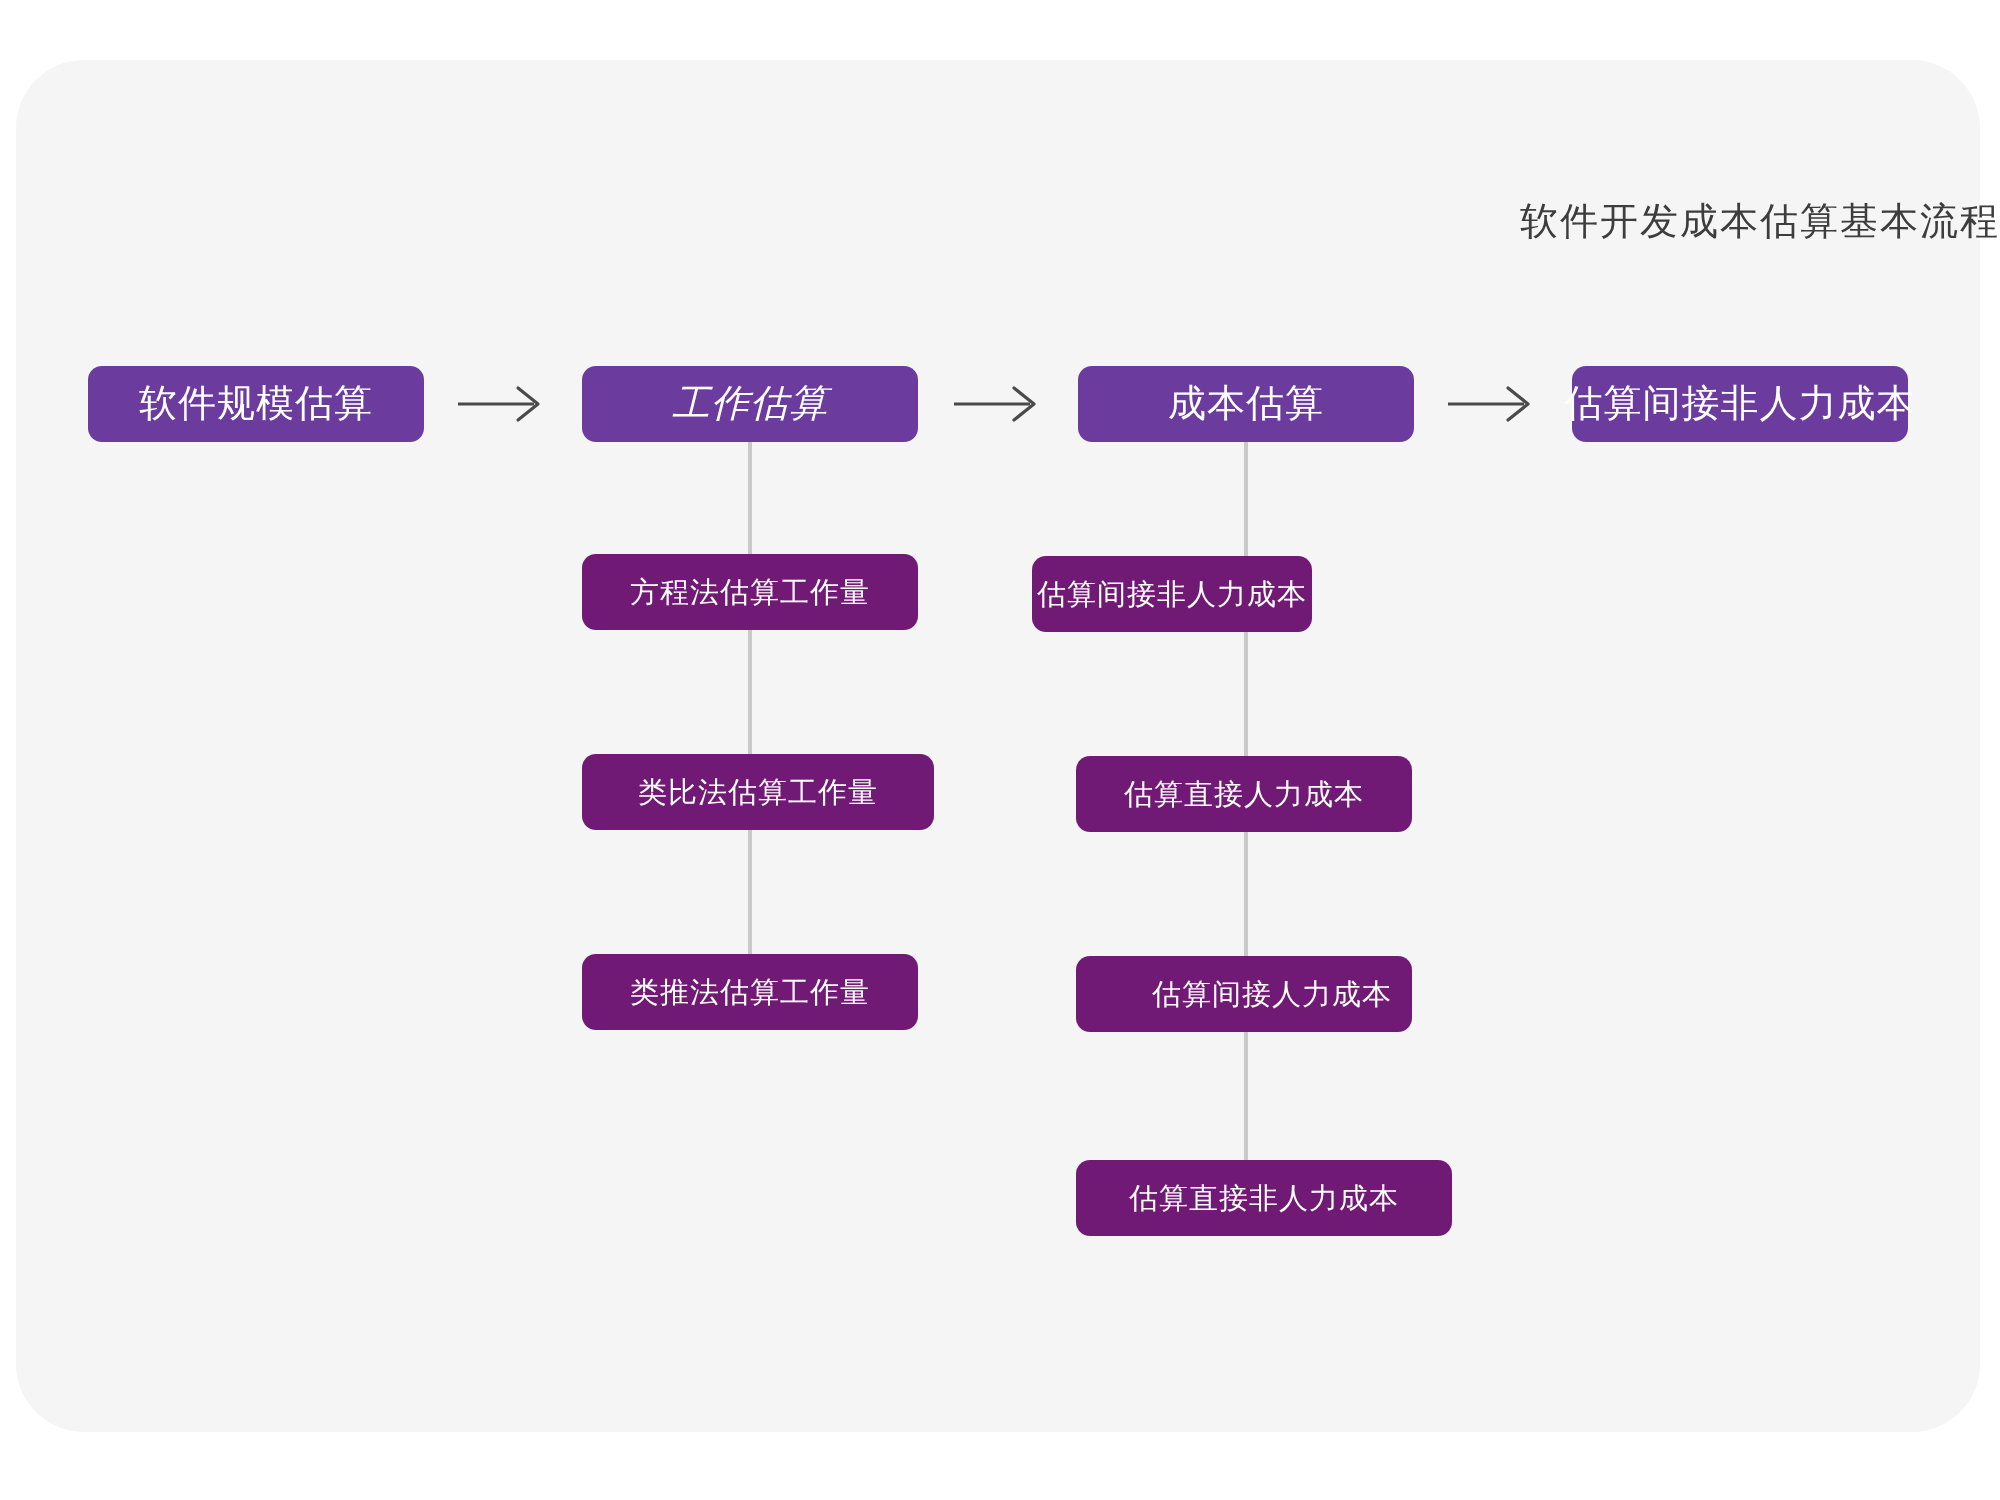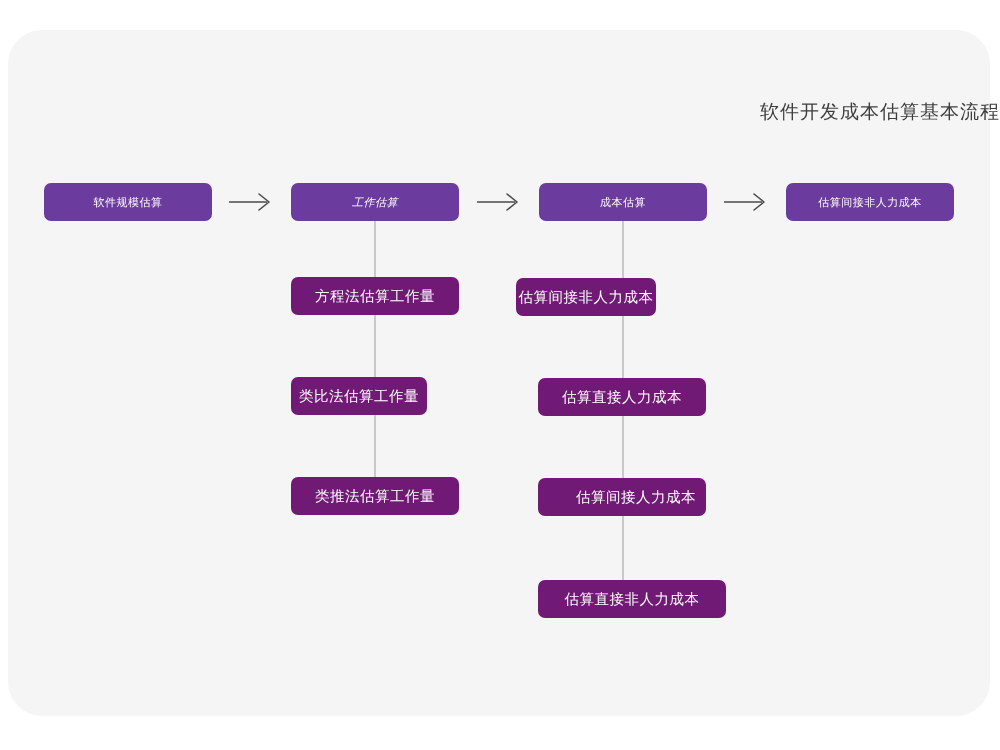--- a/index.html
+++ b/index.html
@@ -47,21 +47,21 @@
   }
 
   
   .node {
     position: absolute;
     box-sizing: border-box;
     display: flex;
     align-items: center;
     justify-content: center;
     border-radius: 7px;
-    font-size: 11px;
+    font-size: 19px;
     letter-spacing: 0.5px;
     color: #ffffff;
     white-space: nowrap;
     height: 38px;
   }
   .node.primary {
     background: #6b3b9e;
   }
   .node.secondary {
     background: #701a75;
@@ -133,21 +133,21 @@
     <svg width="46" height="20" viewBox="0 0 46 20">
       <path d="M1 10 H39" stroke="#4a4a4a" stroke-width="1.6" fill="none"></path>
       <path d="M31 2 L41 10 L31 18" stroke="#4a4a4a" stroke-width="1.6" fill="none" stroke-linecap="round" stroke-linejoin="round"></path>
     </svg>
   </div>
 
   <div class="node secondary" style="left:291px; top:277px; width:168px;">
     <span>方程法估算工作量</span>
   </div>
 
-  <div class="node secondary" style="left:291px; top:377px; width:136px;font-family:Liberation Mono, monospace;">
+  <div class="node secondary" style="left:291px; top:377px; width:176px;font-family:Liberation Mono, monospace;">
     <span>类比法估算工作量</span>
   </div>
 
   <div class="node secondary" style="left:291px; top:477px; width:168px;">
     <span>类推法估算工作量</span>
   </div>
 
   <div class="node secondary" style="left:516px; top:278px; width:140px;font-family:Liberation Serif, serif;">
     <span>估算间接非人力成本</span>
   </div>

